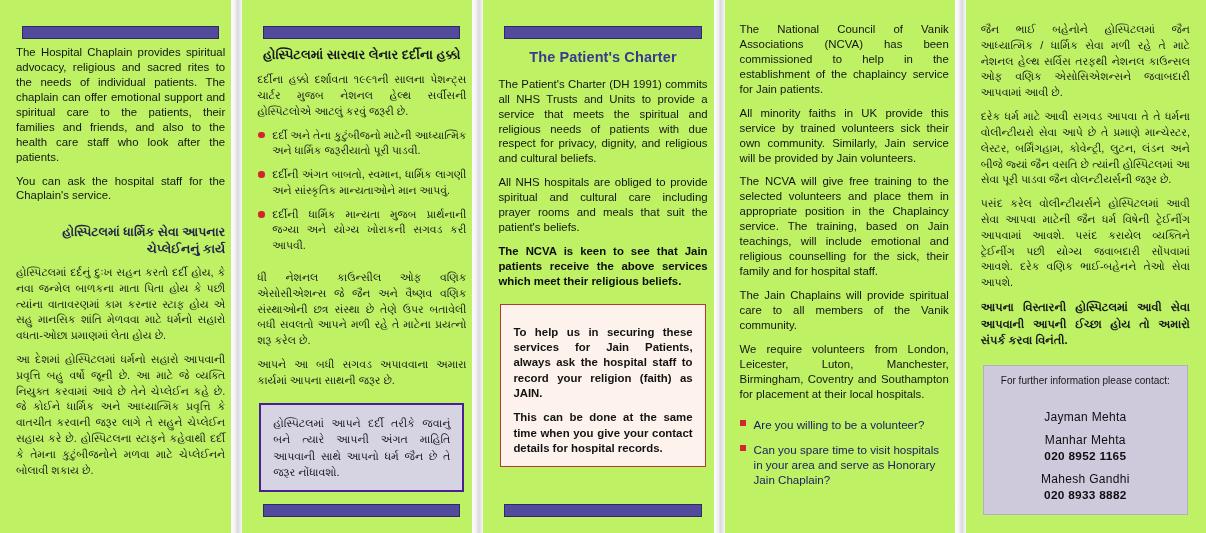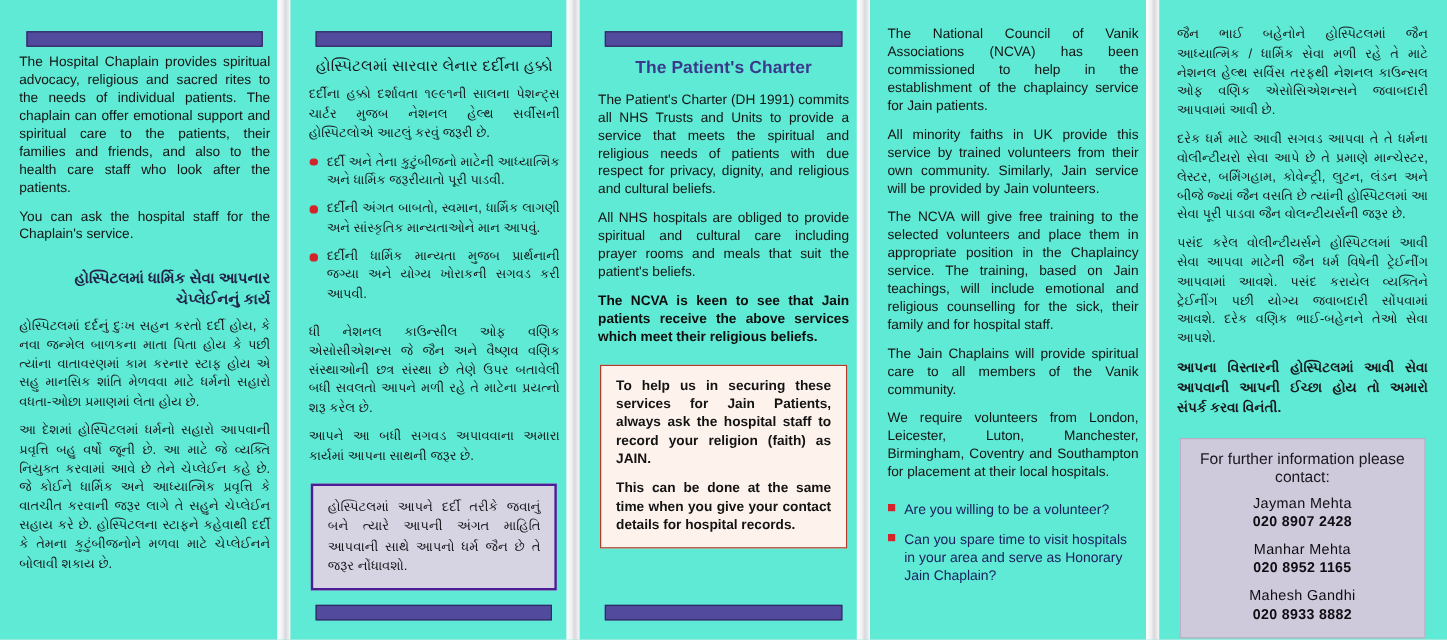--- a/index.html
+++ b/index.html
@@ -25,21 +25,21 @@
   .panels{
     position:absolute;left:0;top:0;width:1206px;height:533px;
     display:flex;
   }
   .panel{
     position:relative;
     width:241.2px;
     height:533px;
     box-sizing:border-box;
     padding:22px 16px 10px 16px;
-    background:#5eead4;
+    background:#bef264;
   }
   
   .panel + .panel:before{
     content:"";position:absolute;left:-10px;top:0;width:11px;height:533px;
     background:linear-gradient(to right,#ffffff 0%,#f1f1f3 38%,#d9d9de 62%,#f7f7f8 100%);
   }
   .purple-bar{
     height:13px;
     background:#524a9c;
     border:1px solid #2f2a63;
@@ -55,21 +55,21 @@
     line-height:1.22;
     font-weight:bold;
     color:#3a3a8c;
     text-align:center;
     letter-spacing:.1px;
   }
   h1.head-guj{
     margin:2px 0 9px 0;
     font-size:13px;
     line-height:1.25;
-    font-weight:normal;
+    font-weight:bold;
     color:#15151c;
     text-align:center;
   }
   h2.sub-guj{
     margin:12px 0 8px 0;
     font-size:12.5px;
     line-height:1.3;
     font-weight:bold;
     color:#23234a;
     text-align:right;
@@ -138,21 +138,21 @@
   .grey-box p{
     margin:0;
     font-size:11px;
     line-height:1.5;
     color:#141418;
     text-align:justify;
   }
   .red-box{
     background:#fdf2ec;
     border:1.5px solid #b33b2a;
-    padding:10px 12px 10px 12px;
+    padding:20px 12px 10px 12px;
     margin:6px 2px 8px 2px;
     box-sizing:border-box;
   }
   .red-box p{
     margin:0 0 9px 0;
     font-size:11.4px;
     line-height:1.34;
     font-weight:bold;
     color:#121212;
     text-align:justify;
@@ -160,23 +160,23 @@
   .red-box p:last-child{margin-bottom:0;}
   .contact-box{
     background:#cfc9dc;
     border:1px solid #b4aec4;
     padding:9px 10px 11px 10px;
     margin:8px 2px 6px 2px;
     box-sizing:border-box;
     text-align:center;
   }
   .contact-box .lead{
-    font-size:13px;
+    font-size:10px;
     color:#18181d;
-    margin:0 0 7px 0;
+    margin:0 0 24px 0;
     text-align:center;
   }
   .contact-box .person{
     margin:0 0 8px 0;
   }
   .contact-box .person:last-child{margin-bottom:0;}
   .contact-box .pname{
     display:block;font-size:12px;font-weight:normal;color:#0e0e12;letter-spacing:.3px;
     line-height:1.3;
   }
@@ -250,21 +250,21 @@
         <p>This can be done at the same time when you give your contact details for hospital records.</p>
       </div>
       <div class="spacer"></div>
       <div class="purple-bar bottom"></div>
     </div>
   </div>
 
   <div class="panel">
     <div class="panel-inner">
       <p class="en">The National Council of Vanik Associations (NCVA) has been commissioned to help in the establishment of the chaplaincy service for Jain patients.</p>
-      <p class="en">All minority faiths in UK provide this service by trained volunteers from their own community. Similarly, Jain service will be provided by Jain volunteers.</p>
+      <p class="en">All minority faiths in UK provide this service by trained volunteers sick their own community. Similarly, Jain service will be provided by Jain volunteers.</p>
       <p class="en">The NCVA will give free training to the selected volunteers and place them in appropriate position in the Chaplaincy service. The training, based on Jain teachings, will include emotional and religious counselling for the sick, their family and for hospital staff.</p>
       <p class="en">The Jain Chaplains will provide spiritual care to all members of the Vanik community.</p>
       <p class="en">We require volunteers from London, Leicester, Luton, Manchester, Birmingham, Coventry and Southampton for placement at their local hospitals.</p>
       <ul class="qlist">
         <li>
           <span class="sq"></span>
           <span>Are you willing to be a volunteer?</span>
         </li>
         <li>
           <span class="sq"></span>
@@ -278,21 +278,20 @@
   <div class="panel">
     <div class="panel-inner">
       <p class="guj">જૈન ભાઈ બહેનોને હોસ્પિટલમાં જૈન આધ્યાત્મિક / ધાર્મિક સેવા મળી રહે તે માટે નેશનલ હેલ્થ સર્વિસ તરફથી નેશનલ કાઉન્સલ ઓફ વણિક એસોસિએશન્સને જવાબદારી આપવામાં આવી છે.</p>
       <p class="guj">દરેક ધર્મ માટે આવી સગવડ આપવા તે તે ધર્મના વોલીન્ટીયરો સેવા આપે છે તે પ્રમાણે માન્ચેસ્ટર, લેસ્ટર, બર્મિંગહામ, કોવેન્ટ્રી, લુટન, લંડન અને બીજે જ્યાં જૈન વસતિ છે ત્યાંની હોસ્પિટલમાં આ સેવા પૂરી પાડવા જૈન વોલન્ટીયર્સની જરૂર છે.</p>
       <p class="guj">પસંદ કરેલ વોલીન્ટીયર્સને હોસ્પિટલમાં આવી સેવા આપવા માટેની જૈન ધર્મ વિષેની ટ્રેઈનીંગ આપવામાં આવશે. પસંદ કરાયેલ વ્યક્તિને ટ્રેઈનીંગ પછી યોગ્ય જવાબદારી સોંપવામાં આવશે. દરેક વણિક ભાઈ-બહેનને તેઓ સેવા આપશે.</p>
       <p class="guj" style="font-weight:bold;font-size:11.4px;">આપના વિસ્તારની હોસ્પિટલમાં આવી સેવા આપવાની આપની ઈચ્છા હોય તો અમારો સંપર્ક કરવા વિનંતી.</p>
       <div class="contact-box">
         <p class="lead">For further information please contact:</p>
         <div class="person">
           <span class="pname">Jayman Mehta</span>
-          <span class="pphone">020 8907 2428</span>
         </div>
         <div class="person">
           <span class="pname">Manhar Mehta</span>
           <span class="pphone">020 8952 1165</span>
         </div>
         <div class="person">
           <span class="pname">Mahesh Gandhi</span>
           <span class="pphone">020 8933 8882</span>
         </div>
       </div>

